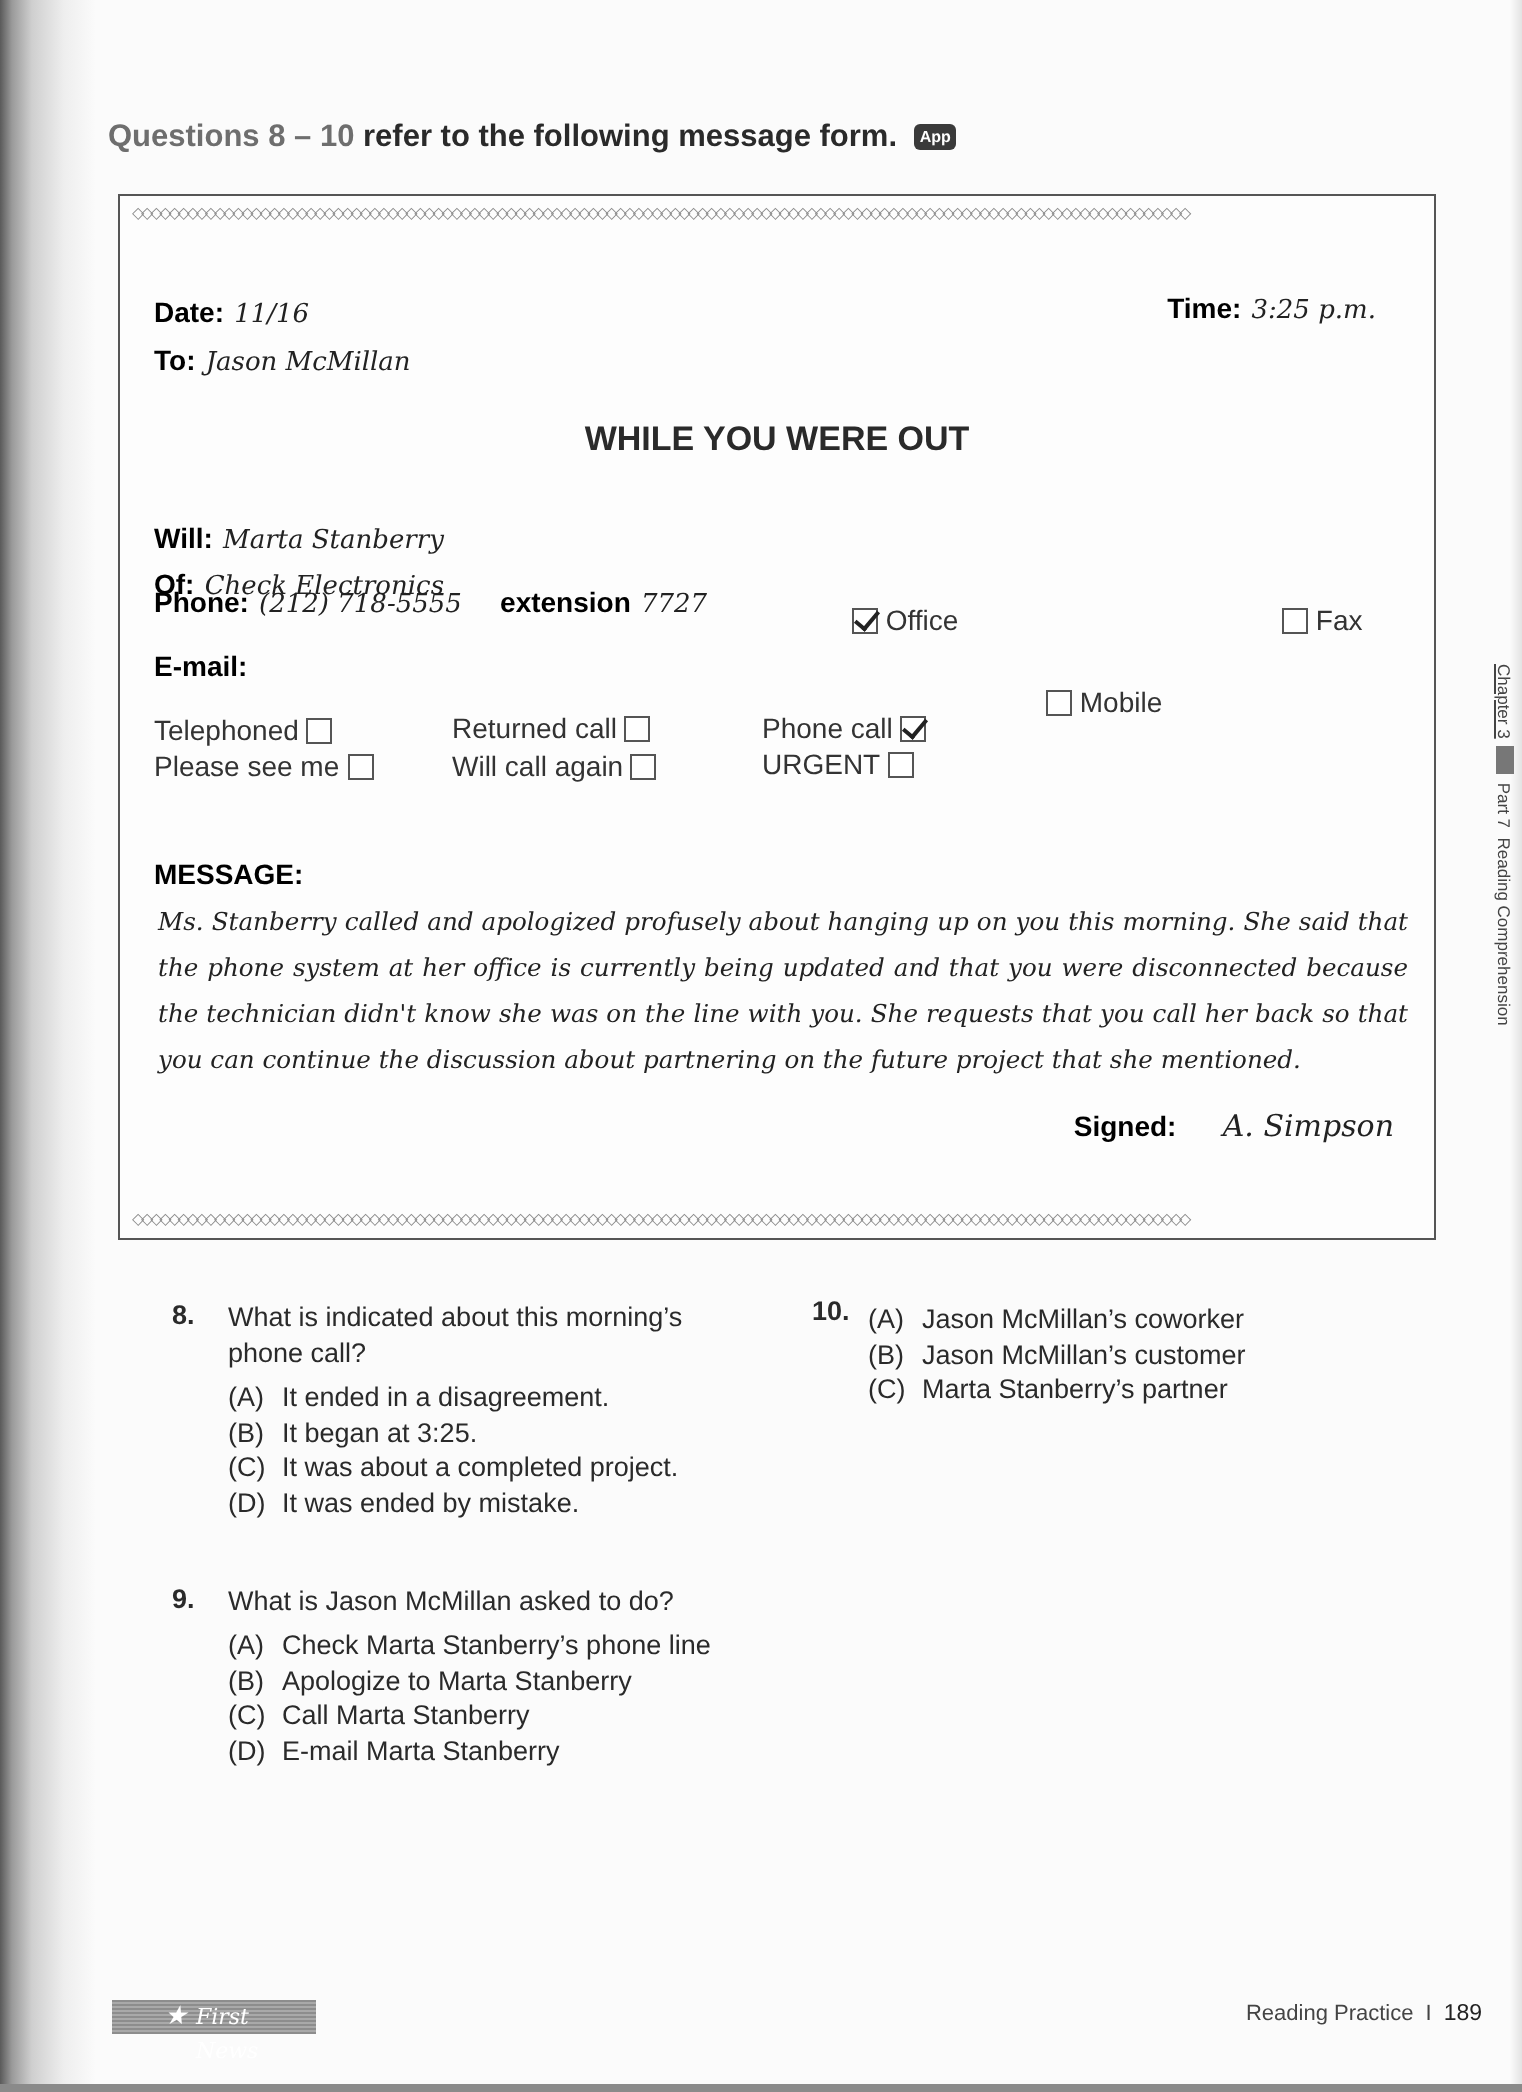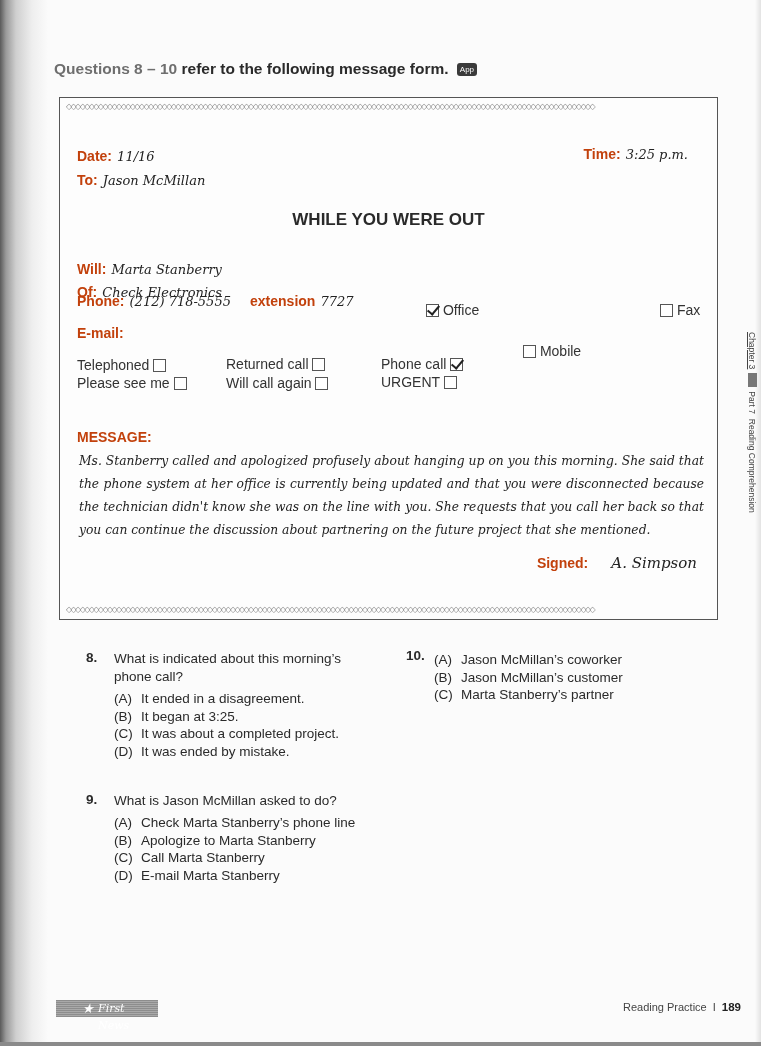--- a/index.html
+++ b/index.html
@@ -20,35 +20,35 @@
   .bottomedge { position: absolute; left: 0; bottom: 0; width: 761px; height: 4px; background: #8a8a8a; }
 
   .heading {
     position: absolute; left: 54px; top: 60px;
     font-family: "Liberation Sans", sans-serif; font-weight: bold; font-size: 15.5px; color: #2a2a2a;
     white-space: nowrap;
   }
   .heading .gray { color: #6e6e6e; }
   .app-badge {
     display: inline-block; margin-left: 4px; background: #3a3a3a; color: #fff;
-    font-size: 8px; border-radius: 3px; padding: 2px 3px; vertical-align: 2px; font-weight: normal;
+    font-size: 8px; border-radius: 3px; padding: 2px 3px; vertical-align: 2px; font-weight: bold;
   }
 
   .form {
     position: absolute; left: 59px; top: 97px; width: 659px; height: 523px;
     border: 1.5px solid #555; background: #fdfdfd; box-sizing: border-box;
   }
   .diamonds {
     position: absolute; left: 6px; right: 6px; height: 10px; overflow: hidden;
     white-space: nowrap; font-size: 8px; line-height: 10px; color: #8a8a8a; letter-spacing: -1.6px;
   }
   .diamonds.top { top: 4px; }
   .diamonds.bottom { bottom: 4px; }
 
-  .lbl { font-family: "Liberation Sans", sans-serif; font-weight: bold; font-size: 14px; color: #c2410c; }
+  .lbl { font-family: "Liberation Sans", sans-serif; font-weight: bold; font-size: 14px; color: #000000; }
   .hand { font-family: "DejaVu Serif", serif; font-style: italic; font-size: 13px; color: #222; }
   .plain { font-family: "Liberation Sans", sans-serif; font-size: 14px; color: #333; }
   .abs { position: absolute; white-space: nowrap; }
 
   .title {
     position: absolute; left: 0; right: 0; top: 112px; text-align: center;
     font-family: "Liberation Sans", sans-serif; font-weight: bold; font-size: 17px; color: #2a2a2a;
   }
   .cb {
     display: inline-block; width: 13px; height: 13px; border: 1px solid #555; background: #fff;
@@ -87,21 +87,21 @@
     background: repeating-linear-gradient(to bottom, #8d8d8d 0px, #8d8d8d 1px, #a9a9a9 1px, #a9a9a9 2px);
     color: #fff; font-family: "DejaVu Serif", serif; font-style: italic; font-size: 11px; line-height: 17px;
   }
   .footer-logo .star { position: absolute; left: 26px; top: 0; font-size: 13px; }
   .footer-logo .txt { position: absolute; left: 42px; top: 0; }
   .footer-right {
     position: absolute; right: 20px; top: 1001px; font-family: "Liberation Sans", sans-serif; font-size: 11px; color: #444;
     white-space: nowrap;
   }
   .footer-right .sep { margin: 0 6px; }
-  .footer-right .pg { font-weight: bold; font-size: 11.5px; color: #222; }
+  .footer-right .pg { font-weight: normal; font-size: 11.5px; color: #222; }
 </style>
 </head>
 <body>
 
 <div class="spine"></div>
 <div class="rightedge"></div>
 <div class="bottomedge"></div>
 
 <div class="heading">
   <span class="gray">Questions 8 – 10</span><span> refer to the following message form.</span>
@@ -146,21 +146,21 @@
   </div>
 
   <div class="abs plain" style="left:366px; top:204px;">
     <span class="cb checked"></span>
     <span>Office</span>
   </div>
   <div class="abs plain" style="left:463px; top:204px;margin-top:41px;">
     <span class="cb"></span>
     <span>Mobile</span>
   </div>
-  <div class="abs plain" style="left:600px; top:204px;">
+  <div class="abs plain" style="left:581px; top:204px;">
     <span class="cb"></span>
     <span>Fax</span>
   </div>
 
   <div class="abs plain" style="left:17px; top:259px;">
     <span>Telephoned</span>
     <span class="cb"></span>
   </div>
   <div class="abs plain" style="left:17px; top:277px;">
     <span>Please see me</span>

